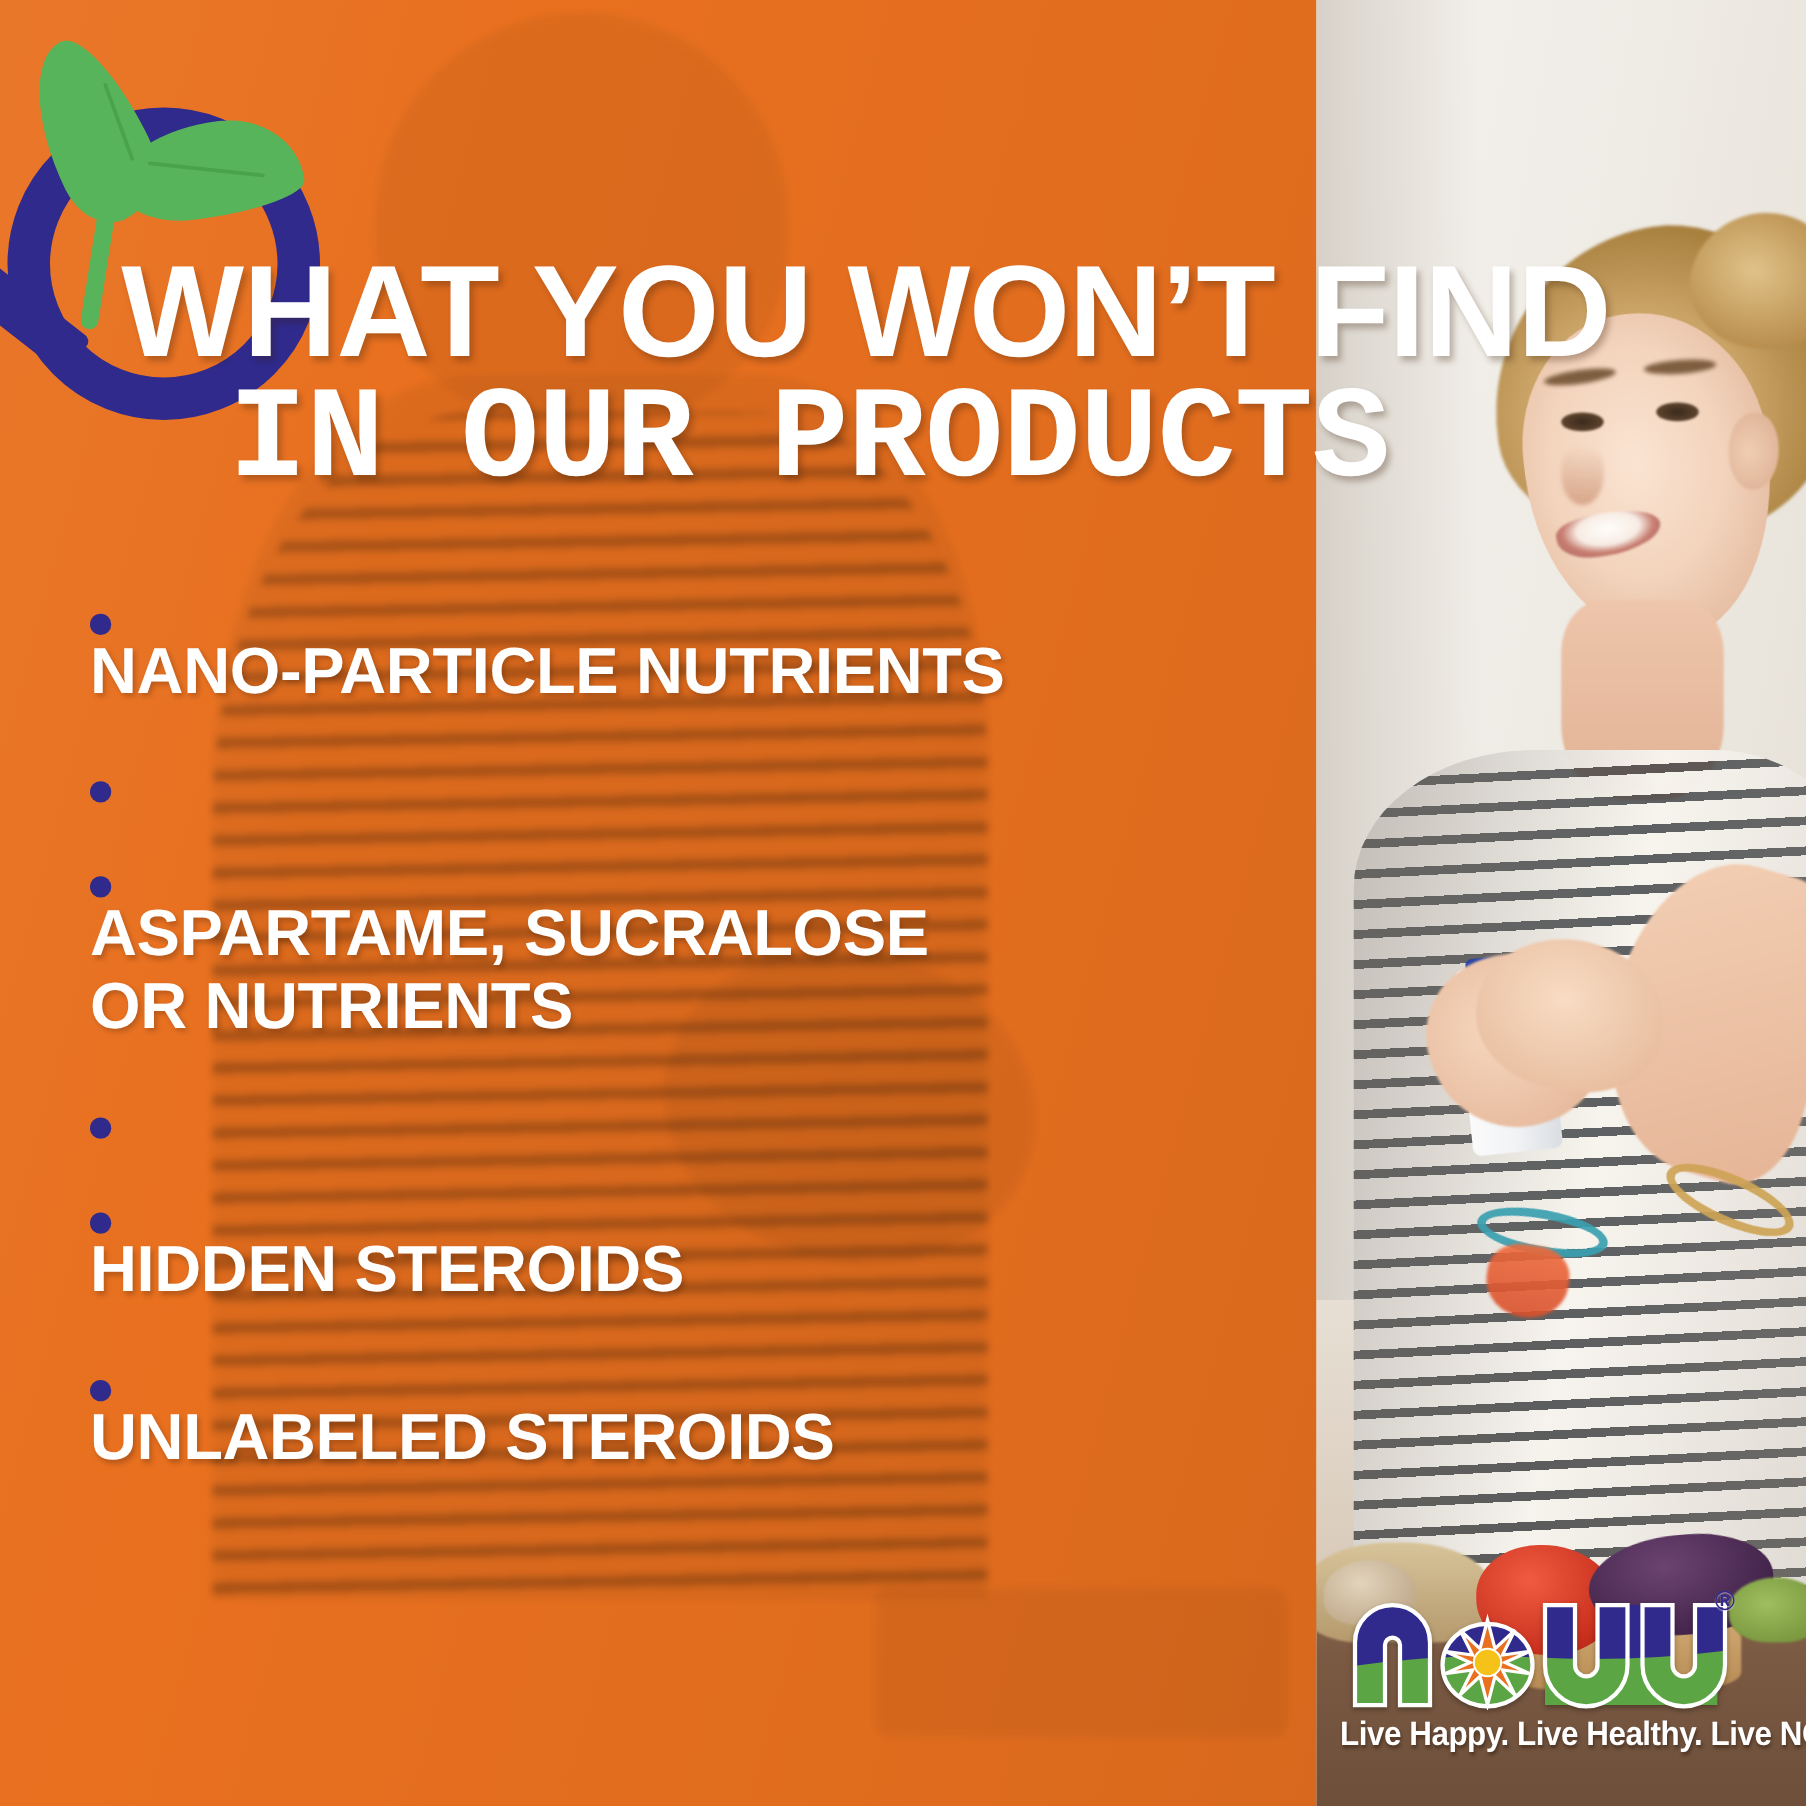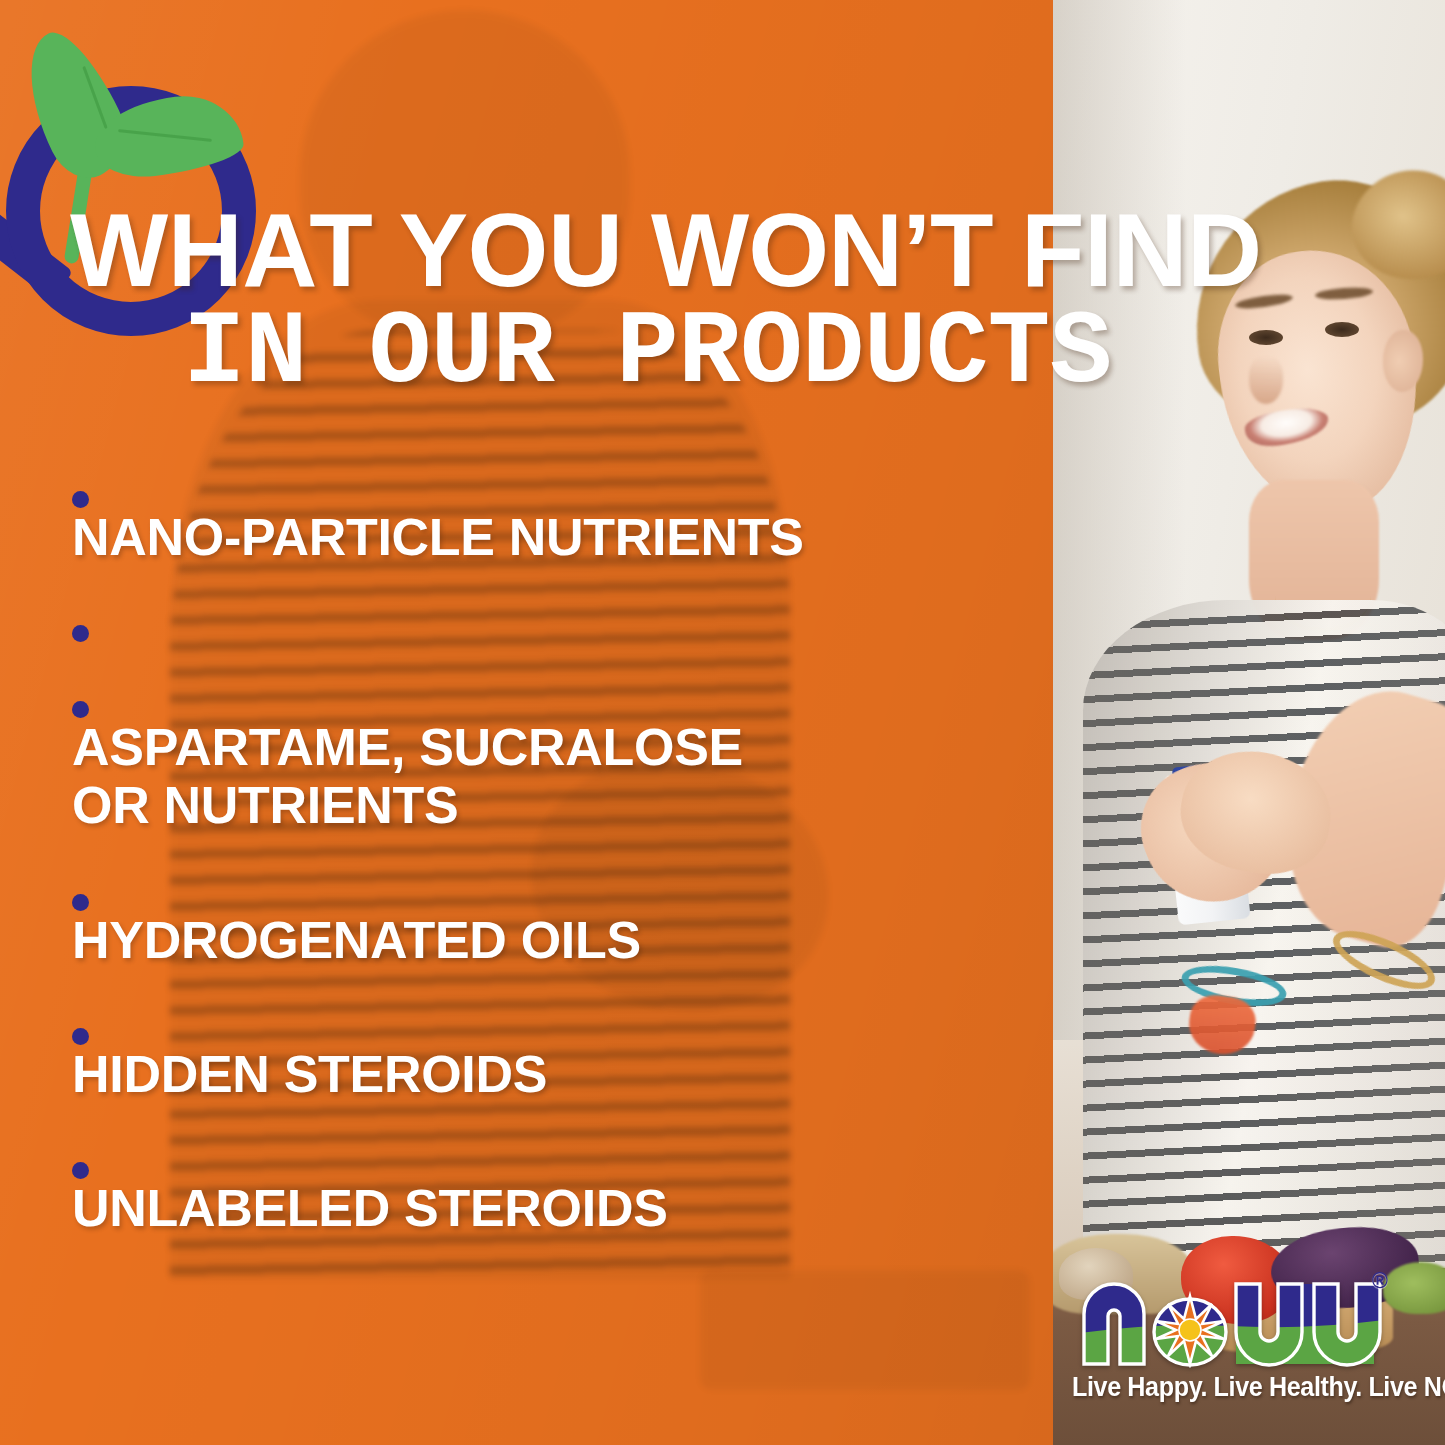--- a/index.html
+++ b/index.html
@@ -238,21 +238,21 @@
   #headline{
     position:absolute;left:70px;top:132px;width:1340px;
     z-index:6;
     color:#fff;
     font-weight:700;
     line-height:.94;
     letter-spacing:-.5px;
     text-shadow:3px 4px 5px rgba(60,30,10,.30);
     font-size:104px;
   }
-  #headline .l1{display:block;white-space:nowrap;}
+  #headline .l1{display:block;white-space:nowrap;margin-left:27px;}
   #headline .l2{display:block;white-space:nowrap;margin-left:113px;margin-top:6px;font-family:Liberation Mono, monospace;}
   #headline .strong{font-weight:900;letter-spacing:-1px;}
 
   
   #bullet-list{
     position:absolute;left:72px;top:468px;width:960px;z-index:6;
   }
   .bullet-row{
     display:flex;align-items:flex-start;
     margin-bottom:36px;
@@ -372,21 +372,20 @@
     <li class="bullet-row">
       <span class="bullet-dot"></span>
     </li>
     <li class="bullet-row">
       <span class="bullet-dot"></span>
       <span class="bullet-text">ASPARTAME, SUCRALOSE
 OR NUTRIENTS</span>
     </li>
     <li class="bullet-row">
       <span class="bullet-dot"></span>
-      <span class="bullet-text">HYDROGENATED OILS</span>
     </li>
     <li class="bullet-row">
       <span class="bullet-dot"></span>
       <span class="bullet-text">HIDDEN STEROIDS</span>
     </li>
     <li class="bullet-row">
       <span class="bullet-dot"></span>
       <span class="bullet-text">UNLABELED STEROIDS</span>
     </li>
   </ul>

